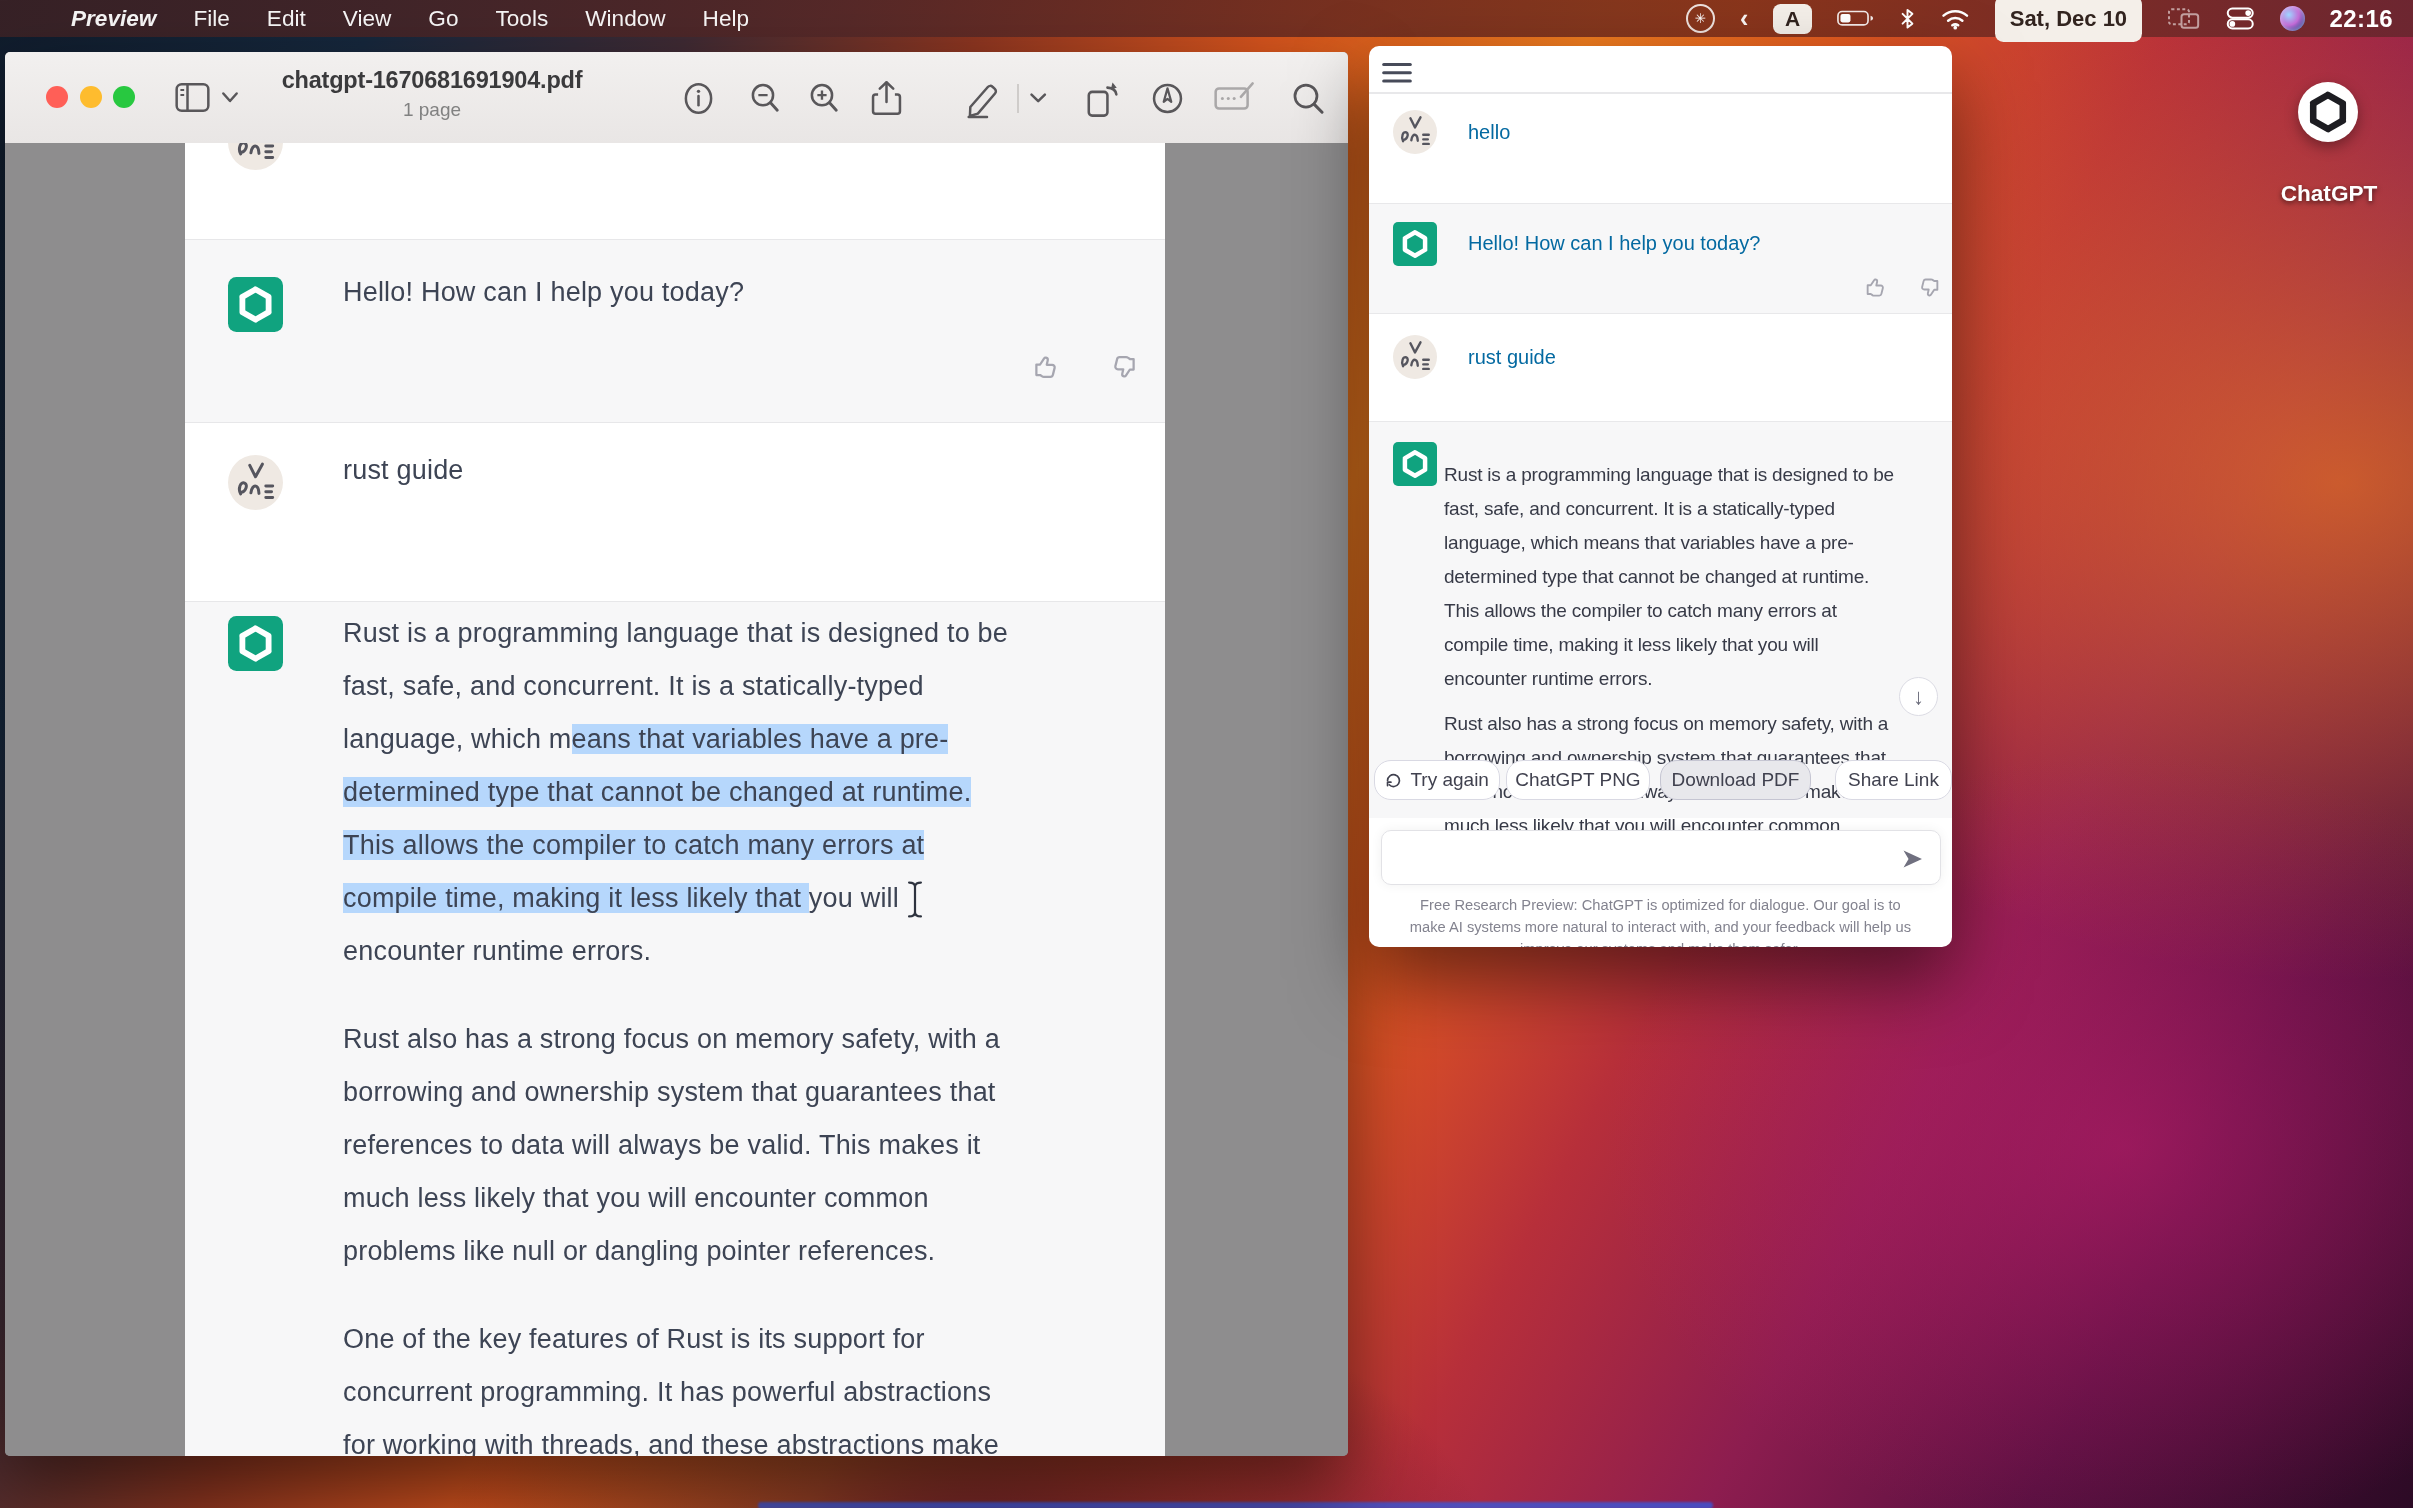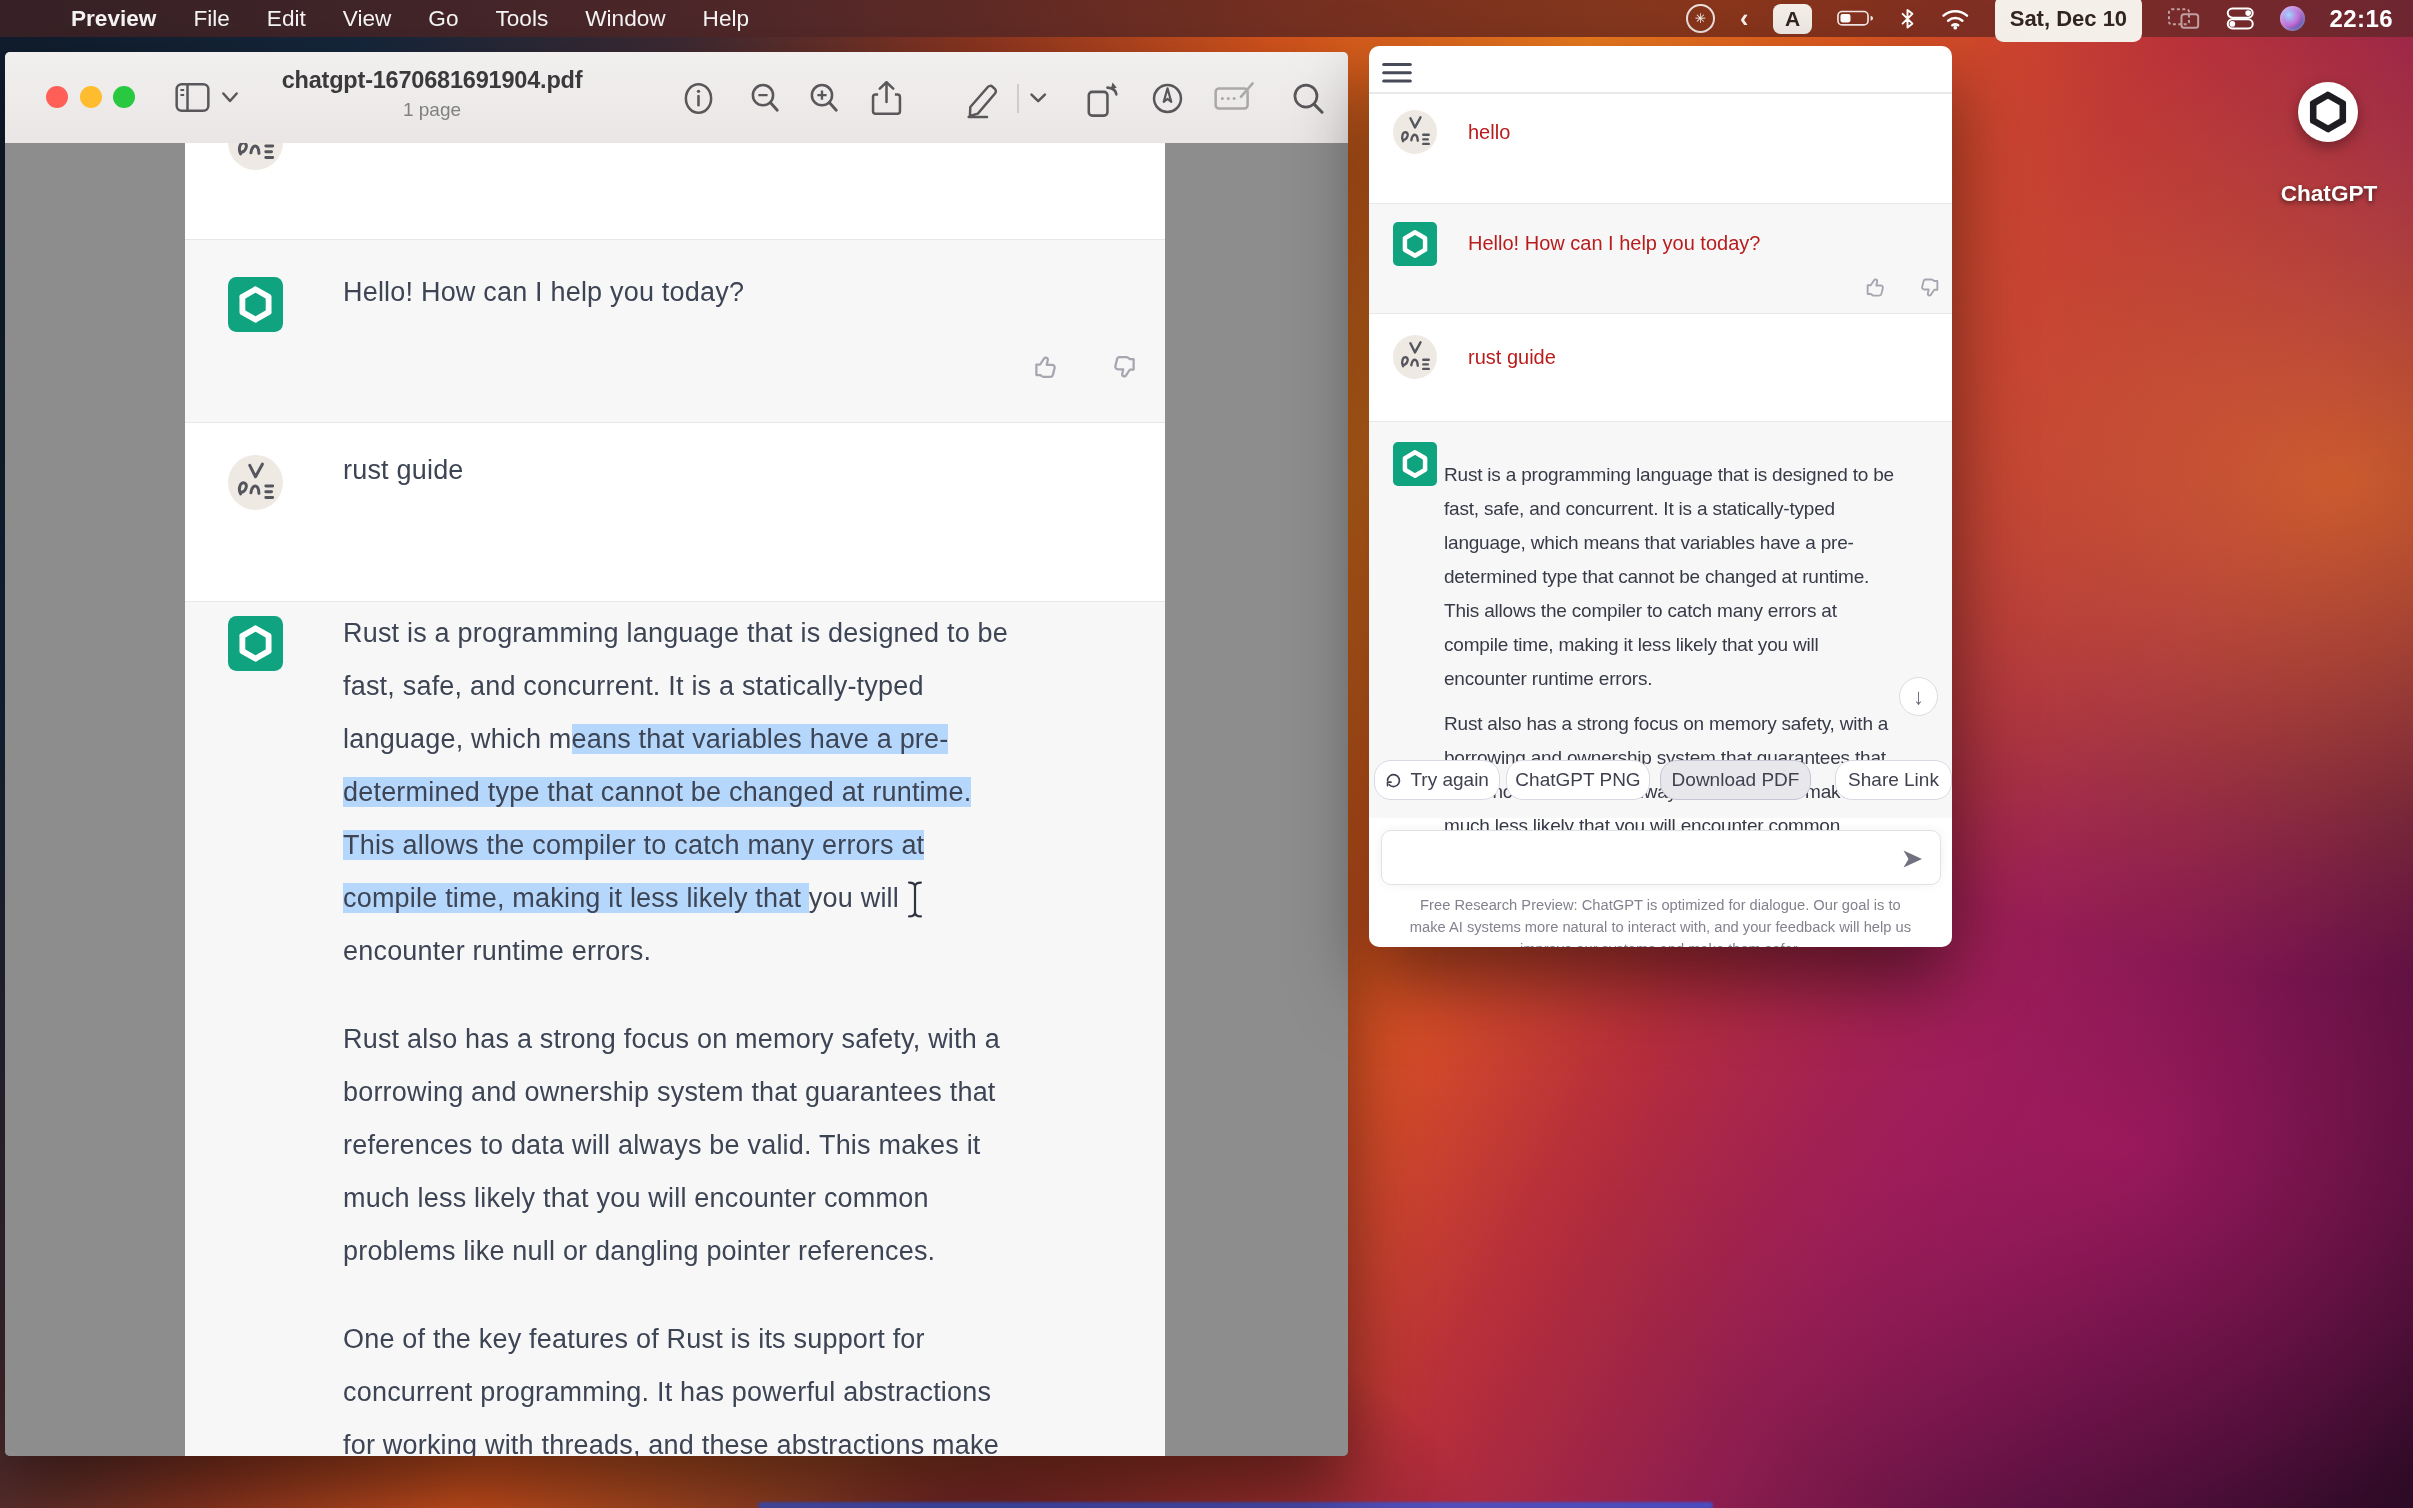--- a/index.html
+++ b/index.html
@@ -15,21 +15,21 @@
       linear-gradient(118deg,#101c2c 0%,#16273c 12%,#3f2a33 22%,#8c3520 31%,#d4531d 40%,
                       #ee7c1f 50%,#e35a20 58%,#b72f3a 68%,#8d1d4f 78%,#581040 88%,#2c0a25 100%);}
   #bottom-blue{left:758px;top:1502px;width:955px;height:6.7px;background:#3a57da;opacity:.8;border-radius:3.4px;filter:blur(0.8px);}
   
   #menubar{left:0;top:0;width:2413px;height:37px;color:#fff;
     background:linear-gradient(90deg,rgba(58,34,38,.92),rgba(84,40,40,.88) 35%,rgba(124,46,27,.88) 72%,rgba(104,38,46,.9));
     display:flex;align-items:center;font-size:22.6px;}
   #menubar .apple{margin-left:39px;font-size:25px;line-height:37px;}
   .menu-items{display:flex;margin-left:32px;gap:37px;}
   .menu-item{opacity:.96;font-weight:500;}
-  .menu-item.app{font-weight:700;}
+  .menu-item.app{font-weight:700;font-style:italic;}
   #status{position:absolute;right:20px;top:0;height:37px;display:flex;align-items:center;gap:25px;}
   .pill{background:#f4efe9;color:#32241f;border-radius:7.5px;font-weight:700;display:flex;align-items:center;justify-content:center;}
   #kbd-pill{width:39px;height:30px;font-size:21px;}
   #date-pill{height:30px;padding:8px 15px;font-size:22px;border-radius:8.4px;}
   #clock{font-size:24px;font-weight:600;letter-spacing:0.4px;}
   .chev-left{font-size:25px;font-weight:700;opacity:.95;}
   svg.mb-ic{display:block;}
   
   .window{box-shadow:0 34px 75px rgba(0,0,0,.5);}
   
@@ -51,21 +51,21 @@
   .avatar-user{border-radius:50%;background:#efe9e3;overflow:hidden;}
   .avatar-ai{background:#10a37f;border-radius:8.4px;display:flex;align-items:center;justify-content:center;color:#fff;}
   .pdf-text{font-size:27px;color:#3d4454;letter-spacing:0.2px;white-space:nowrap;}
   .pdf-line{height:53px;line-height:53px;white-space:nowrap;font-size:27px;color:#3d4454;letter-spacing:0.2px;}
   .hl{background:#b6d7fc;}
   .thumb{color:#a6a6b0;}
   
   #chat-win{left:1369px;top:46px;width:583px;height:901px;border-radius:10px;background:#fff;overflow:hidden;}
   .cw-sep{left:0;width:583px;height:1.7px;background:#e8e8ea;}
   .cw-row-gray{left:0;width:583px;background:#f7f7f8;}
-  .cw-msg{font-size:20px;color:#b91c1c;}
+  .cw-msg{font-size:20px;color:#0369a1;}
   .cw-line{height:34px;line-height:34px;font-size:19px;letter-spacing:-0.2px;color:#373a47;white-space:nowrap;}
   .cw-avatar-user{width:44px;height:44px;border-radius:50%;background:#efe9e3;}
   .cw-avatar-ai{width:44px;height:44px;border-radius:5px;background:#10a37f;display:flex;align-items:center;justify-content:center;color:#fff;}
   .exp-btn{height:40px;border:1.7px solid #d9d9e3;border-radius:17px;background:#fff;color:#40414f;
      font-size:19px;display:flex;align-items:center;justify-content:center;gap:8.4px;box-sizing:border-box;}
   .exp-btn.pressed{background:#e8e8ec;border-color:#c5c5d2;}
   #scroll-down-btn{width:39px;height:39px;border-radius:50%;background:rgba(255,255,255,.92);
      border:1.7px solid #dcdce4;color:#6b6c7b;display:flex;align-items:center;justify-content:center;font-size:22px;box-sizing:border-box;}
   #composer{left:11.7px;top:784px;width:560px;height:55px;border:1.7px solid #e2e2e6;border-radius:10px;
      background:#fff;box-shadow:0 0 11.7px rgba(0,0,0,.06);box-sizing:border-box;}

